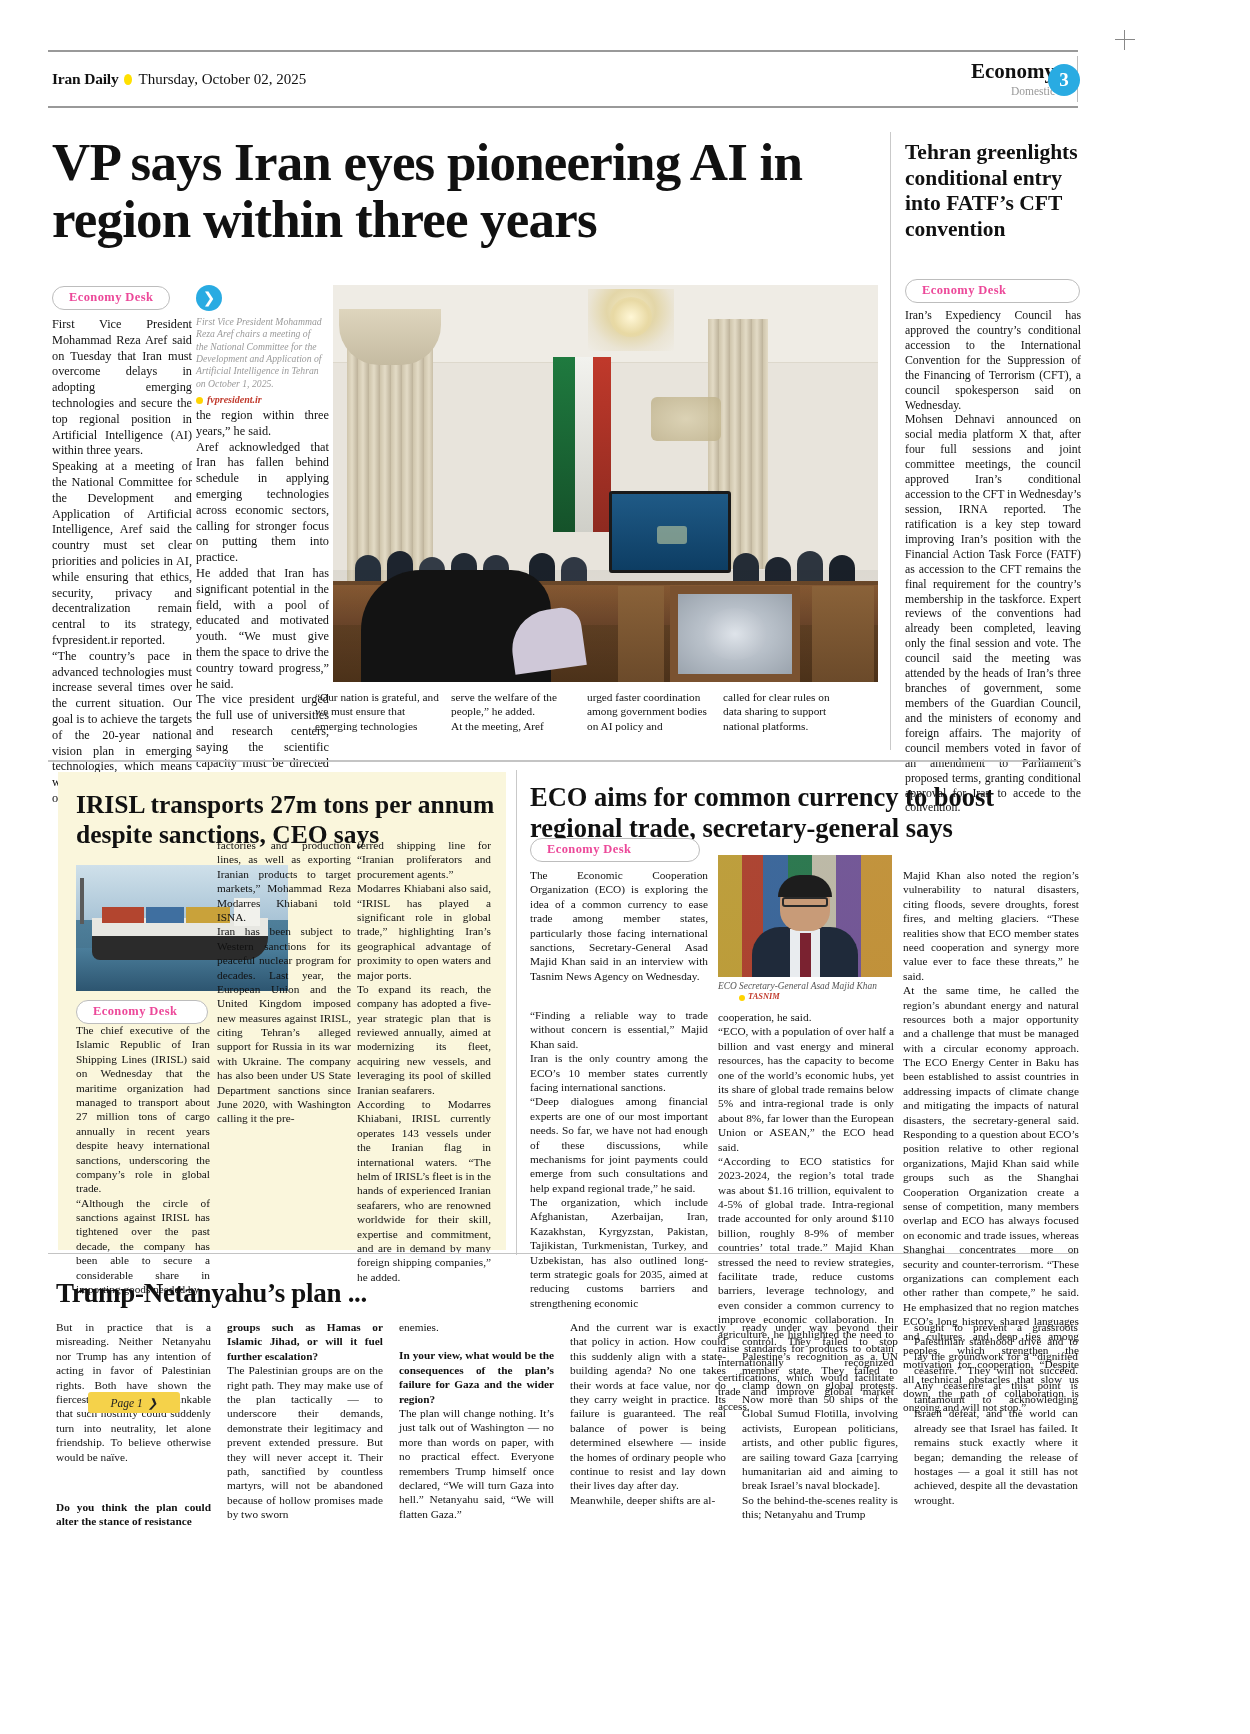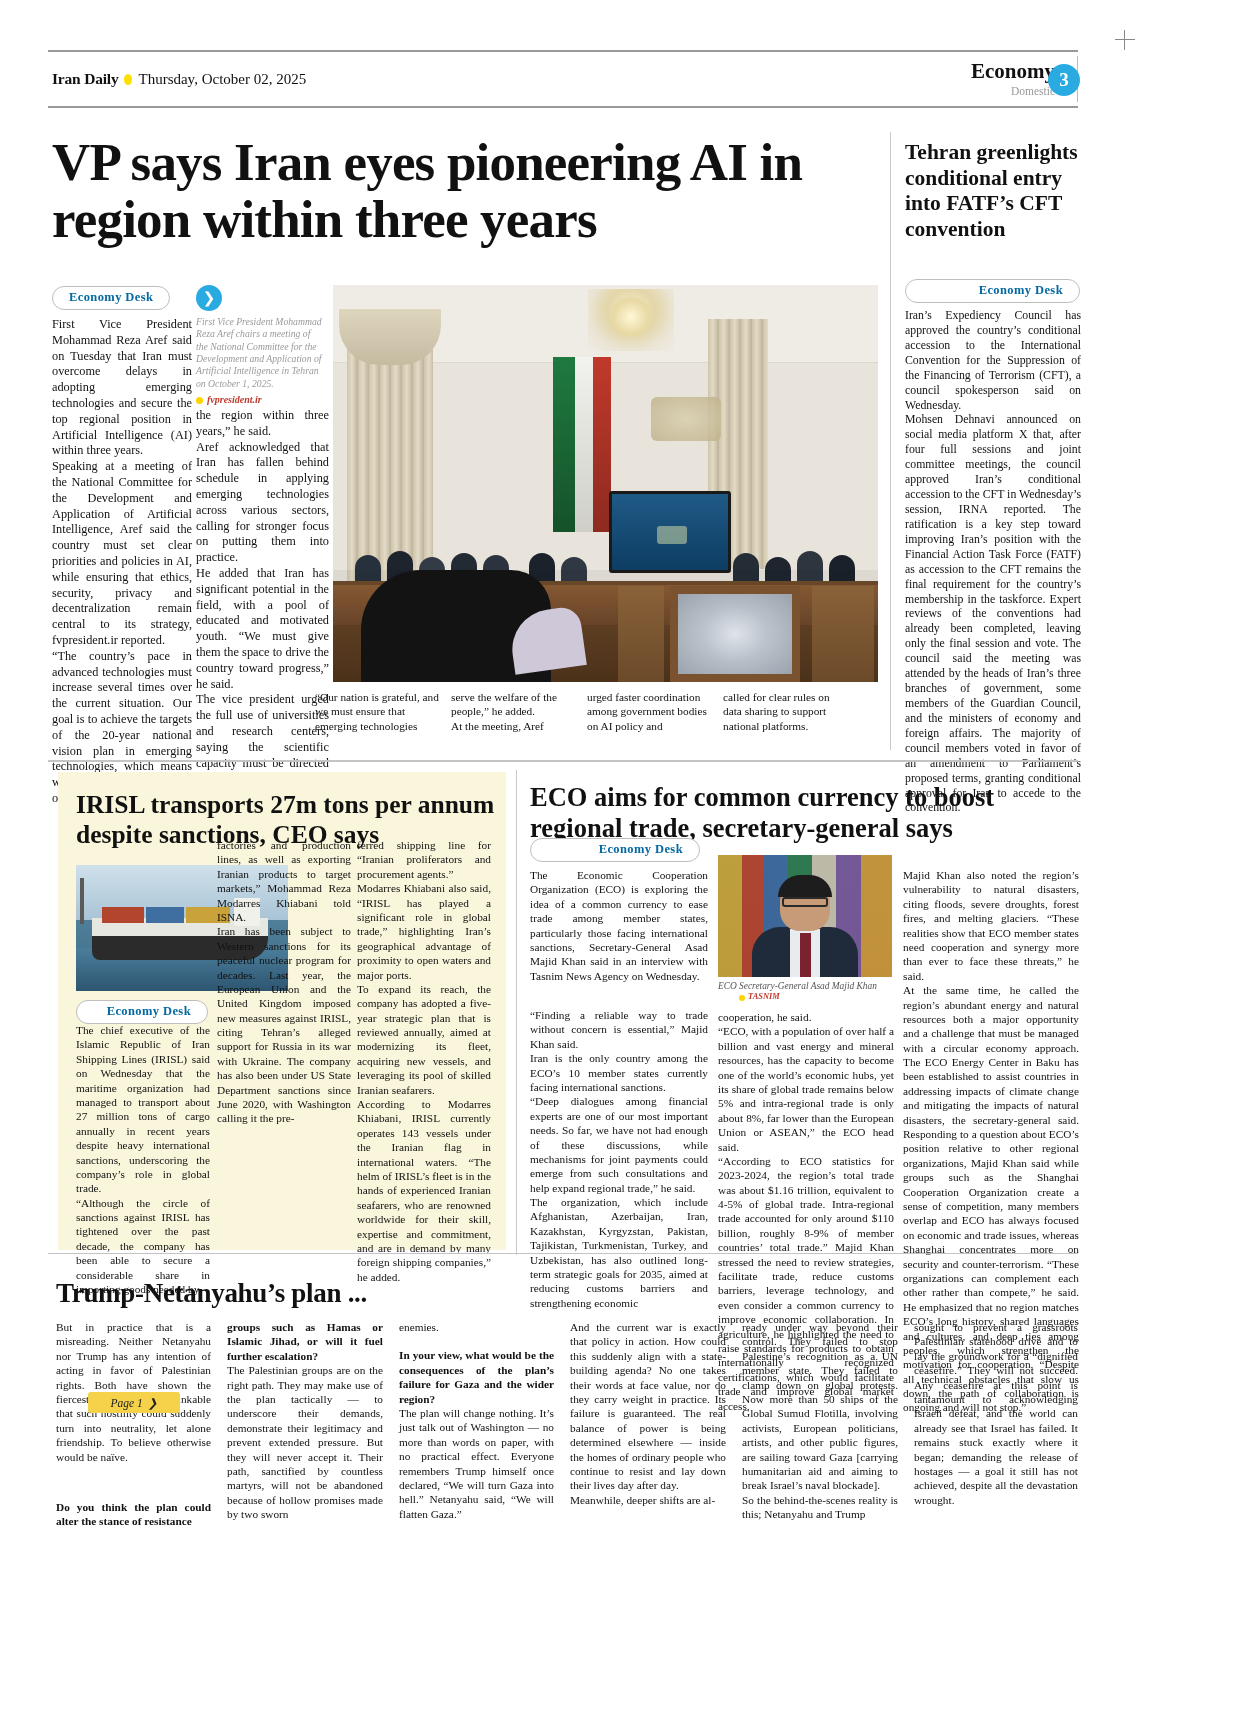--- a/index.html
+++ b/index.html
@@ -46,22 +46,22 @@
     font-weight:bold; font-size:53px; line-height:1.08;
     letter-spacing:-0.8px;
   }
 
   
   .vrule-1 { position:absolute; left:890px; top:132px; width:1px; height:618px; background:#c9c9c9; }
 
   
   .desk-badge {
     display:inline-block; border:1px solid #bdbdbd; border-radius:12px;
-    padding:3px 16px 4px; font-size:12.5px; font-weight:bold; color:#0369a1;
-    letter-spacing:0.4px; text-align:right; background:#fff;
+    padding:3px 16px 4px; font-size:12.5px; font-weight:bold; color:#ec4899;
+    letter-spacing:0.4px; text-align:left; background:#fff;
   }
 
   
   .lead-col1 { position:absolute; left:52px; top:286px; width:140px; }
   .lead-col2 { position:absolute; left:196px; top:408px; width:133px; }
   .body-text { font-size:12.3px; line-height:1.285; text-align:justify; }
 
   .arrow-badge {
     position:absolute; left:196px; top:285px;
     width:26px; height:26px; border-radius:50%; background:#29ABE2;
@@ -242,21 +242,21 @@
   <div class="photo-caption">
     <span>First Vice President Mohammad Reza Aref chairs a meeting of the National Committee for the Development and Application of Artificial Intelligence in Tehran on October 1, 2025.</span>
     <span class="credit">
       <span class="credit-dot"></span>
       <span>fvpresident.ir</span>
     </span>
   </div>
 
   <div class="lead-col2 body-text">
       <div style="text-indent: 0px;">the region within three years,” he said.</div>
-      <div style="text-indent: 0px;">Aref acknowledged that Iran has fallen behind schedule in applying emerging technologies across various sectors, calling for stronger focus on putting them into practice.</div>
+      <div style="text-indent: 0px;">Aref acknowledged that Iran has fallen behind schedule in applying emerging technologies across economic sectors, calling for stronger focus on putting them into practice.</div>
       <div style="text-indent: 0px;">He added that Iran has significant potential in the field, with a pool of educated and motivated youth. “We must give them the space to drive the country toward progress,” he said.</div>
       <div style="text-indent: 0px;">The vice president urged the full use of universities and research centers, saying the scientific capacity must be directed toward addressing people’s needs.</div>
     </div>
 
   <div class="lead-photo">
     <div class="lp-wall"></div>
     <div class="lp-ceil"></div>
     <div class="lp-chandelier"></div>
     <div class="lp-chand2"></div>
     <div class="lp-curtain-l"></div>
@@ -377,21 +377,21 @@
       <div style="text-indent: 0px;">Iran is the only country among the ECO’s 10 member states currently facing international sanctions.</div>
       <div style="text-indent: 0px;">“Deep dialogues among financial experts are one of our most important needs. So far, we have not had enough of these discussions, while mechanisms for joint payments could emerge from such consultations and help expand regional trade,” he said.</div>
       <div style="text-indent: 0px;">The organization, which include Afghanistan, Azerbaijan, Iran, Kazakhstan, Kyrgyzstan, Pakistan, Tajikistan, Turkmenistan, Turkey, and Uzbekistan, has also outlined long-term strategic goals for 2035, aimed at reducing customs barriers and strengthening economic</div>
     </div>
   <div class="eco-c3">
       <div style="text-indent: 0px;">cooperation, he said.</div>
       <div style="text-indent: 0px;">“ECO, with a population of over half a billion and vast energy and mineral resources, has the capacity to become one of the world’s economic hubs, yet its share of global trade remains below 5% and intra-regional trade is only about 8%, far lower than the European Union or ASEAN,” the ECO head said.</div>
       <div style="text-indent: 0px;">“According to ECO statistics for 2023-2024, the region’s total trade was about $1.16 trillion, equivalent to 4-5% of global trade. Intra-regional trade accounted for only around $110 billion, roughly 8-9% of member countries’ total trade.” Majid Khan stressed the need to review strategies, facilitate trade, reduce customs barriers, leverage technology, and even consider a common currency to improve economic collaboration. In agriculture, he highlighted the need to raise standards for products to obtain internationally recognized certifications, which would facilitate trade and improve global market access.</div>
     </div>
   <div class="eco-c4">
-      <div style="text-indent: 0px;">Majid Khan also noted the region’s vulnerability to natural disasters, citing floods, severe droughts, forest fires, and melting glaciers. “These realities show that ECO member states need cooperation and synergy more than ever to face these threats,” he said.</div>
+      <div style="text-indent: 0px;">Majid Khan also noted the region’s vulnerability to natural disasters, citing floods, severe droughts, forest fires, and melting glaciers. “These realities show that ECO member states need cooperation and synergy more value ever to face these threats,” he said.</div>
       <div style="text-indent: 0px;">At the same time, he called the region’s abundant energy and natural resources both a major opportunity and a challenge that must be managed with a circular economy approach. The ECO Energy Center in Baku has been established to assist countries in addressing impacts of climate change and mitigating the impacts of natural disasters, the secretary-general said. Responding to a question about ECO’s position relative to other regional organizations, Majid Khan said while groups such as the Shanghai Cooperation Organization create a sense of competition, many members overlap and ECO has always focused on economic and trade issues, whereas Shanghai concentrates more on security and counter-terrorism. “These organizations can complement each other rather than compete,” he said. He emphasized that no region matches ECO’s long history, shared languages and cultures, and deep ties among peoples, which strengthen the motivation for cooperation. “Despite all technical obstacles that slow us down, the path of collaboration is ongoing and will not stop.”</div>
     </div>
 
   <div class="hrule-3"></div>
 
   <h2 class="trump-head">Trump-Netanyahu’s plan ...</h2>
 
   <div class="tc tc1">
     <p>But in practice that is a misreading. Neither Netanyahu nor Trump has any intention of acting in favor of Palestinian rights. Both have shown the fiercest enmity; it is unthinkable that such hostility could suddenly turn into neutrality, let alone friendship. To believe otherwise would be naïve.</p>
     <p style="height:36px;"></p>

